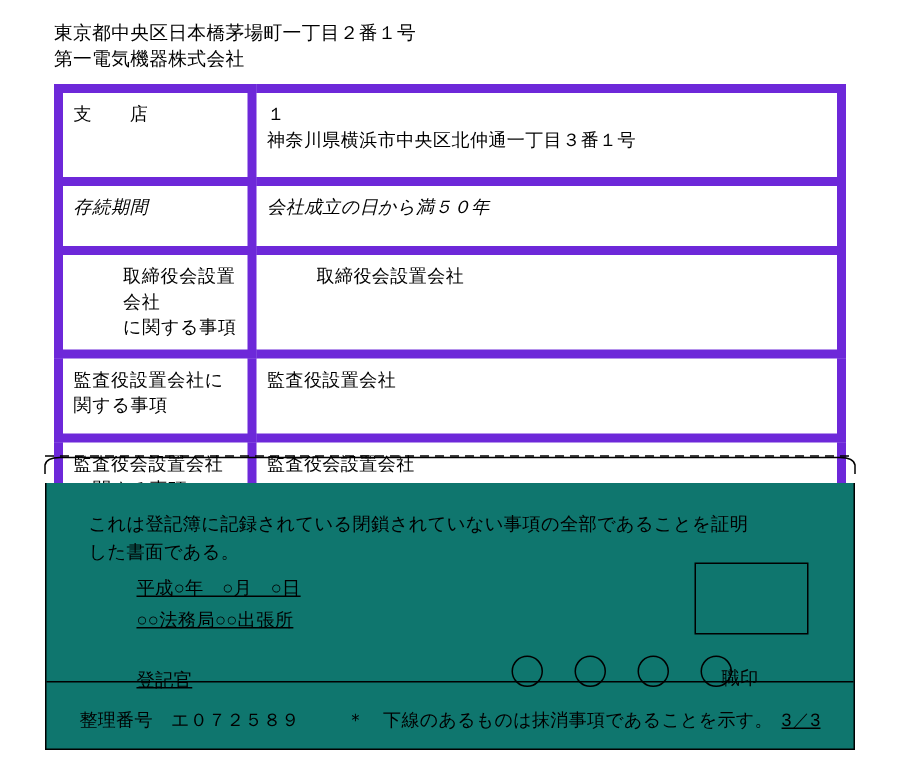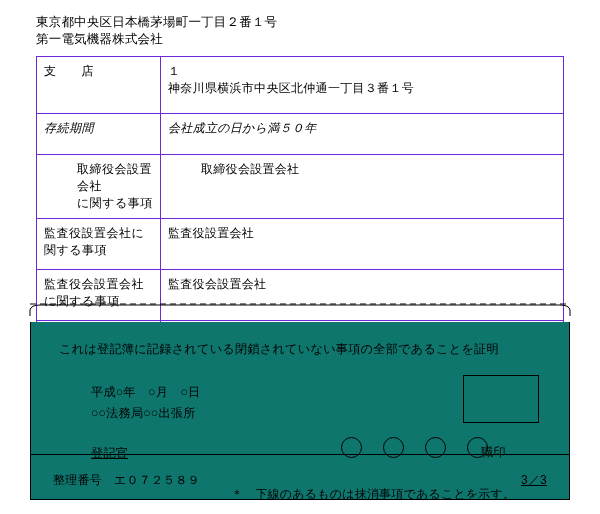--- a/index.html
+++ b/index.html
@@ -36,21 +36,21 @@
   .reg-table {
     position: absolute;
     left: 36px;
     top: 56px;
     width: 528px;
     border-collapse: collapse;
     table-layout: fixed;
     font-size: 12px;
   }
   .reg-table td {
-    border: 1px solid #6d28d9;
+    border: 6px solid #6d28d9;
     vertical-align: top;
     padding: 6px 6px 6px 7px;
     line-height: 17px;
   }
   .reg-table td.label {
     width: 110px;
     letter-spacing: 0.5px;
   }
   .reg-table td.value {
     letter-spacing: 0.3px;
@@ -101,20 +101,21 @@
     letter-spacing: 0.2px;
   }
   .cert-text .l2 { padding-left: 0px; }
   .cert-lines {
     position: absolute;
     left: 60px;
     top: 60px;
     font-size: 12.2px;
     line-height: 21px;
     letter-spacing: 0.2px;
+    text-decoration: underline;
   }
   .cert-officer {
     position: absolute;
     left: 60px;
     top: 123px;
     font-size: 12.2px;
     letter-spacing: 0.2px;
     text-decoration: underline;
   }
   .circles {
@@ -171,21 +172,21 @@
   }
   .footer-num {
     position: absolute;
     left: 22px;
     top: 10px;
     white-space: nowrap;
   }
   .footer-note {
     position: absolute;
     left: 200px;
-    top: 24px;
+    top: 10px;
     white-space: nowrap;
   }
   .footer-page {
     position: absolute;
     right: 22px;
     top: 10px;
     white-space: nowrap;
     text-decoration: underline;
   }
 </style>
@@ -251,20 +252,21 @@
       <path d="M20,3 L560,3" stroke="#000" stroke-width="1" fill="none" stroke-dasharray="6 4"></path>
       <path d="M20,3 C40,14 60,-8 80,3 C100,14 120,-8 140,3 C160,14 180,-8 200,3 C220,14 240,-8 260,3 C280,14 300,-8 320,3 C340,14 360,-8 380,3 C400,14 420,-8 440,3 C460,14 480,-8 500,3 C520,14 540,-8 560,3" stroke="#000" stroke-width="1" fill="none" opacity="0"></path>
       <path d="M20,14 C44,14 44,14 50,10 L530,10 C536,14 536,14 560,14" stroke="#000" stroke-width="1" fill="none" opacity="0"></path>
       <path d="M20,15 L20,9 Q21,4 30,4 L550,4 Q559,4 560,9 L560,15" stroke="#000" stroke-width="1" fill="none"></path>
     </svg>
   </div>
 
   <div class="cert">
     <div class="cert-text">
       <div>これは登記簿に記録されている閉鎖されていない事項の全部であることを証明</div>
+      <div class="l2">した書面である。</div>
     </div>
     <div class="cert-lines">
       <div class="heisei">平成○年　○月　○日</div>
       <div>○○法務局○○出張所</div>
     </div>
     <div class="cert-officer">登記官</div>
 
     <div class="circles">
       <span class="circle c1"></span>
       <span class="circle c2"></span>

